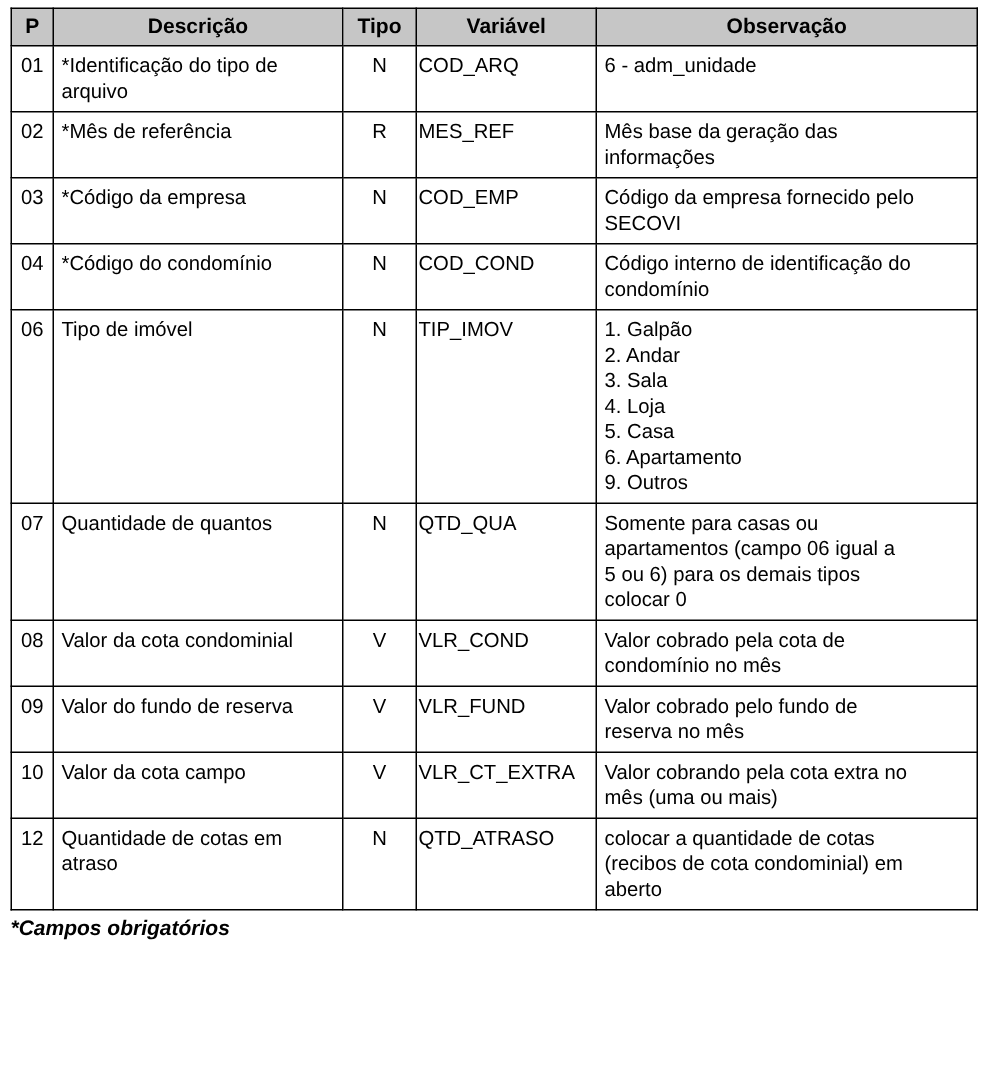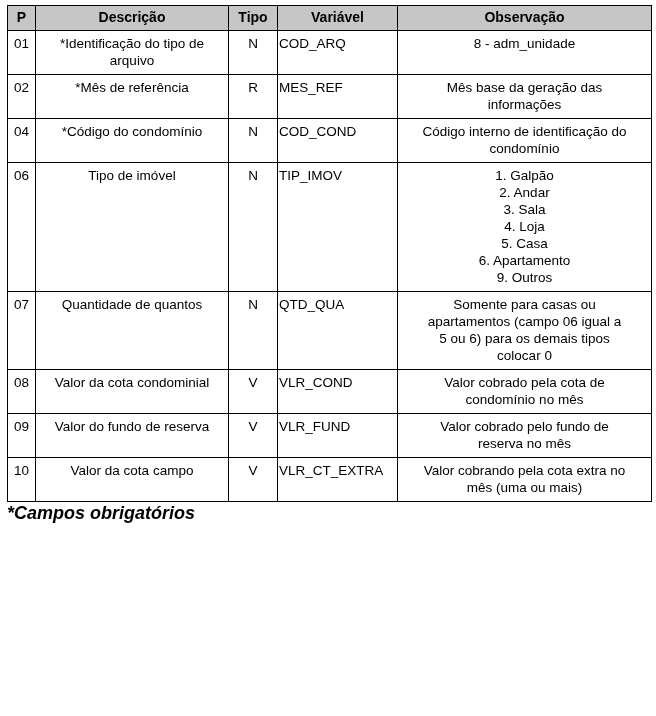--- a/index.html
+++ b/index.html
@@ -44,24 +44,24 @@
       padding-top: 3px;
       padding-bottom: 4px;
     }
     td.col-p {
       text-align: center;
       padding-left: 2px;
       padding-right: 2px;
     }
     td.col-tipo { text-align: center; }
     td.col-variavel { text-align: left; padding-left: 1px; padding-right: 1px; }
-    td.col-descricao, td.col-observacao { text-align: center; }
+    td.col-descricao, td.col-observacao { text-align: left; }
     .footnote {
       margin-top: 3px;
-      font-size: 18px;
+      font-size: 14px;
       font-weight: bold;
       font-style: italic;
       line-height: 16px;
     }
   </style>
 </head>
 <body>
 
 <div class="page">
   <table class="spec-table">
@@ -81,29 +81,37 @@
         <th>Observação</th>
       </tr>
     </thead>
     <tbody id="table-body">
         <tr>
           <td class="col-p">01</td>
           <td class="col-descricao">*Identificação do tipo de
 arquivo</td>
           <td class="col-tipo">N</td>
           <td class="col-variavel">COD_ARQ</td>
-          <td class="col-observacao">8 - adm_unidade</td>
+          <td class="col-observacao">6 - adm_unidade</td>
         </tr>
         <tr>
           <td class="col-p">02</td>
           <td class="col-descricao">*Mês de referência</td>
           <td class="col-tipo">R</td>
           <td class="col-variavel">MES_REF</td>
           <td class="col-observacao">Mês base da geração das
 informações</td>
+        </tr>
+        <tr>
+          <td class="col-p">03</td>
+          <td class="col-descricao">*Código da empresa</td>
+          <td class="col-tipo">N</td>
+          <td class="col-variavel">COD_EMP</td>
+          <td class="col-observacao">Código da empresa fornecido pelo
+SECOVI</td>
         </tr>
         <tr>
           <td class="col-p">04</td>
           <td class="col-descricao">*Código do condomínio</td>
           <td class="col-tipo">N</td>
           <td class="col-variavel">COD_COND</td>
           <td class="col-observacao">Código interno de identificação do
 condomínio</td>
         </tr>
         <tr>
@@ -146,16 +154,26 @@
 reserva no mês</td>
         </tr>
         <tr>
           <td class="col-p">10</td>
           <td class="col-descricao">Valor da cota campo</td>
           <td class="col-tipo">V</td>
           <td class="col-variavel">VLR_CT_EXTRA</td>
           <td class="col-observacao">Valor cobrando pela cota extra no
 mês (uma ou mais)</td>
         </tr>
+        <tr>
+          <td class="col-p">12</td>
+          <td class="col-descricao">Quantidade de cotas em
+atraso</td>
+          <td class="col-tipo">N</td>
+          <td class="col-variavel">QTD_ATRASO</td>
+          <td class="col-observacao">colocar a quantidade de cotas
+(recibos de cota condominial) em
+aberto</td>
+        </tr>
       </tbody>
   </table>
   <div class="footnote">*Campos obrigatórios</div>
 </div>
 
 </body></html>

